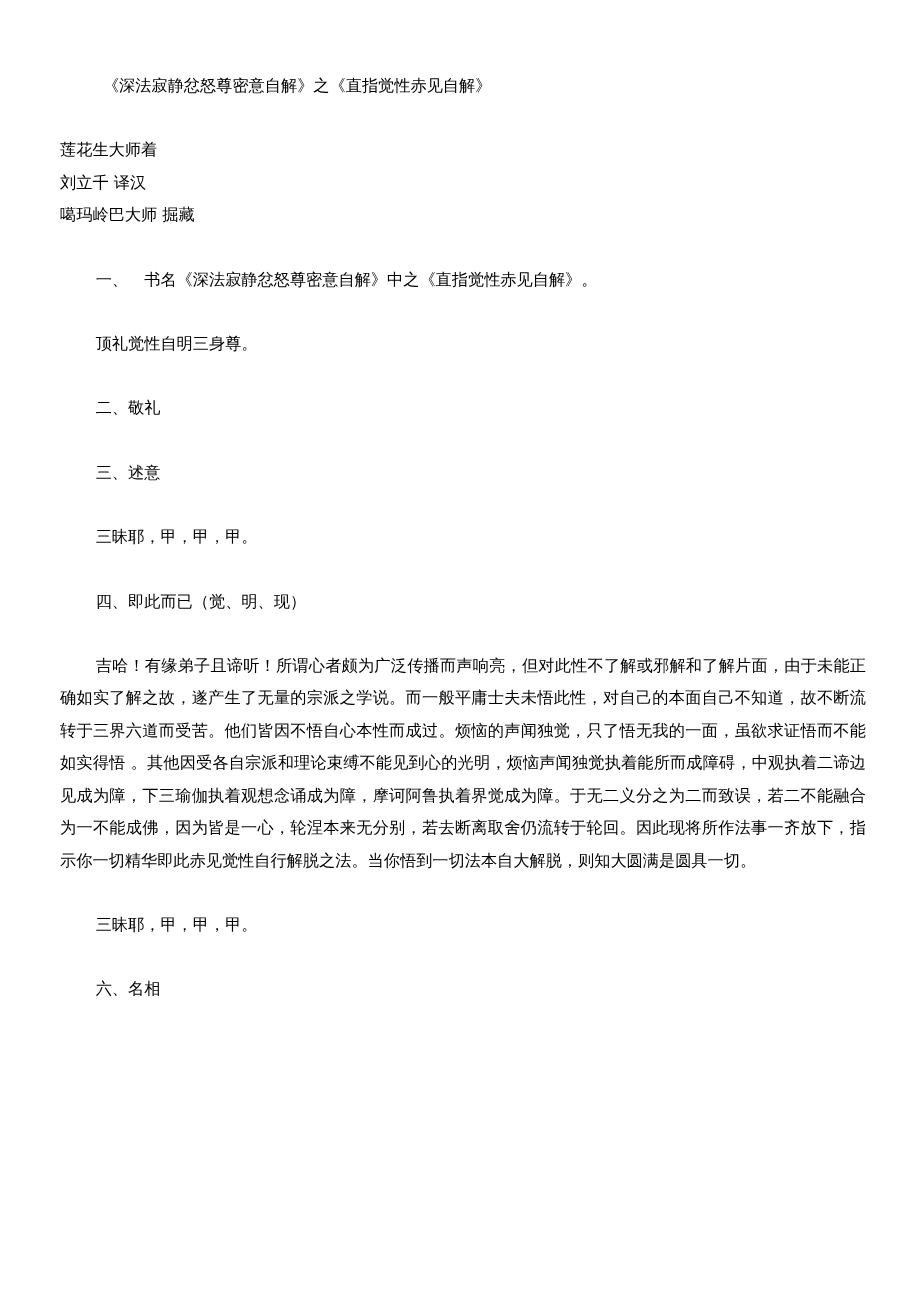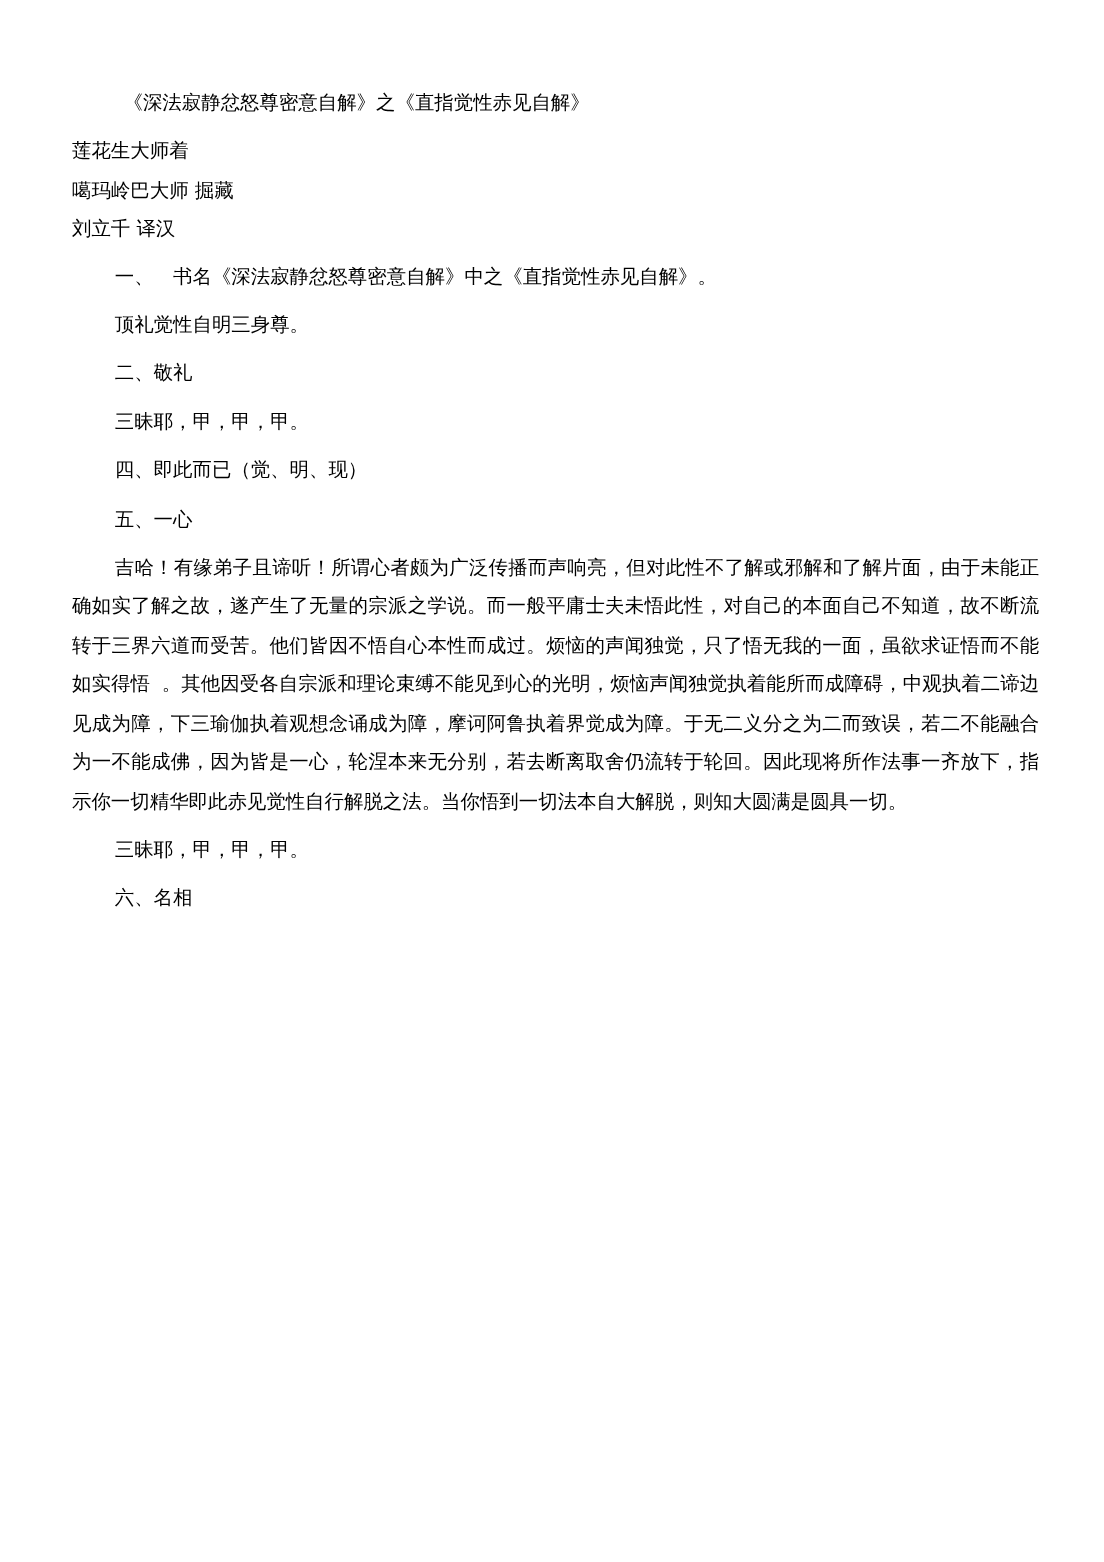--- a/index.html
+++ b/index.html
@@ -18,57 +18,56 @@
     font-family: "DejaVu Serif", "Liberation Serif", serif;
     font-size: 16.2px;
     line-height: 2;
     overflow: hidden;
   }
   .block {
     margin: 0;
     text-align: justify;
   }
   .gap {
-    margin-top: 8px;
+    margin-top: 32px;
   }
   .ind {
     text-indent: 2.2em;
-    font-family: Liberation Mono, monospace;
   }
   .ind-title {
     text-indent: 2.65em;
   }
 </style>
 </head>
 <body>
 
 <div class="page">
 
   <p class="block ind-title"><span>《深法寂静忿怒尊密意自解》之《直指觉性赤见自解》</span></p>
 
   <div>
     <p class="block gap">莲花生大师着</p>
+    <p class="block">刘立千 译汉</p>
     <p class="block">噶玛岭巴大师 掘藏</p>
-    <p class="block">刘立千 译汉</p>
   </div>
 
   <p class="block gap ind">一、　书名《深法寂静忿怒尊密意自解》中之《直指觉性赤见自解》。</p>
 
   <p class="block gap ind">顶礼觉性自明三身尊。</p>
 
   <p class="block gap ind">二、敬礼</p>
 
+  <p class="block gap ind">三、述意</p>
 
 
   <p class="block gap ind">三昧耶，甲，甲，甲。</p>
 
   <p class="block gap ind">四、即此而已（觉、明、现）</p>
 
 
-  <p class="block gap ind">五、一心</p>
 
   <p class="block gap ind">吉哈！有缘弟子且谛听！所谓心者颇为广泛传播而声响亮，但对此性不了解或邪解和了解片面，由于未能正确如实了解之故，遂产生了无量的宗派之学说。而一般平庸士夫未悟此性，对自己的本面自己不知道，故不断流转于三界六道而受苦。他们皆因不悟自心本性而成过。烦恼的声闻独觉，只了悟无我的一面，虽欲求证悟而不能如实得悟 。其他因受各自宗派和理论束缚不能见到心的光明，烦恼声闻独觉执着能所而成障碍，中观执着二谛边见成为障，下三瑜伽执着观想念诵成为障，摩诃阿鲁执着界觉成为障。于无二义分之为二而致误，若二不能融合为一不能成佛，因为皆是一心，轮涅本来无分别，若去断离取舍仍流转于轮回。因此现将所作法事一齐放下，指示你一切精华即此赤见觉性自行解脱之法。当你悟到一切法本自大解脱，则知大圆满是圆具一切。</p>
 
   <p class="block gap ind">三昧耶，甲，甲，甲。</p>
 
   <p class="block gap ind">六、名相</p>
 
 </div>
 
 </body></html>

